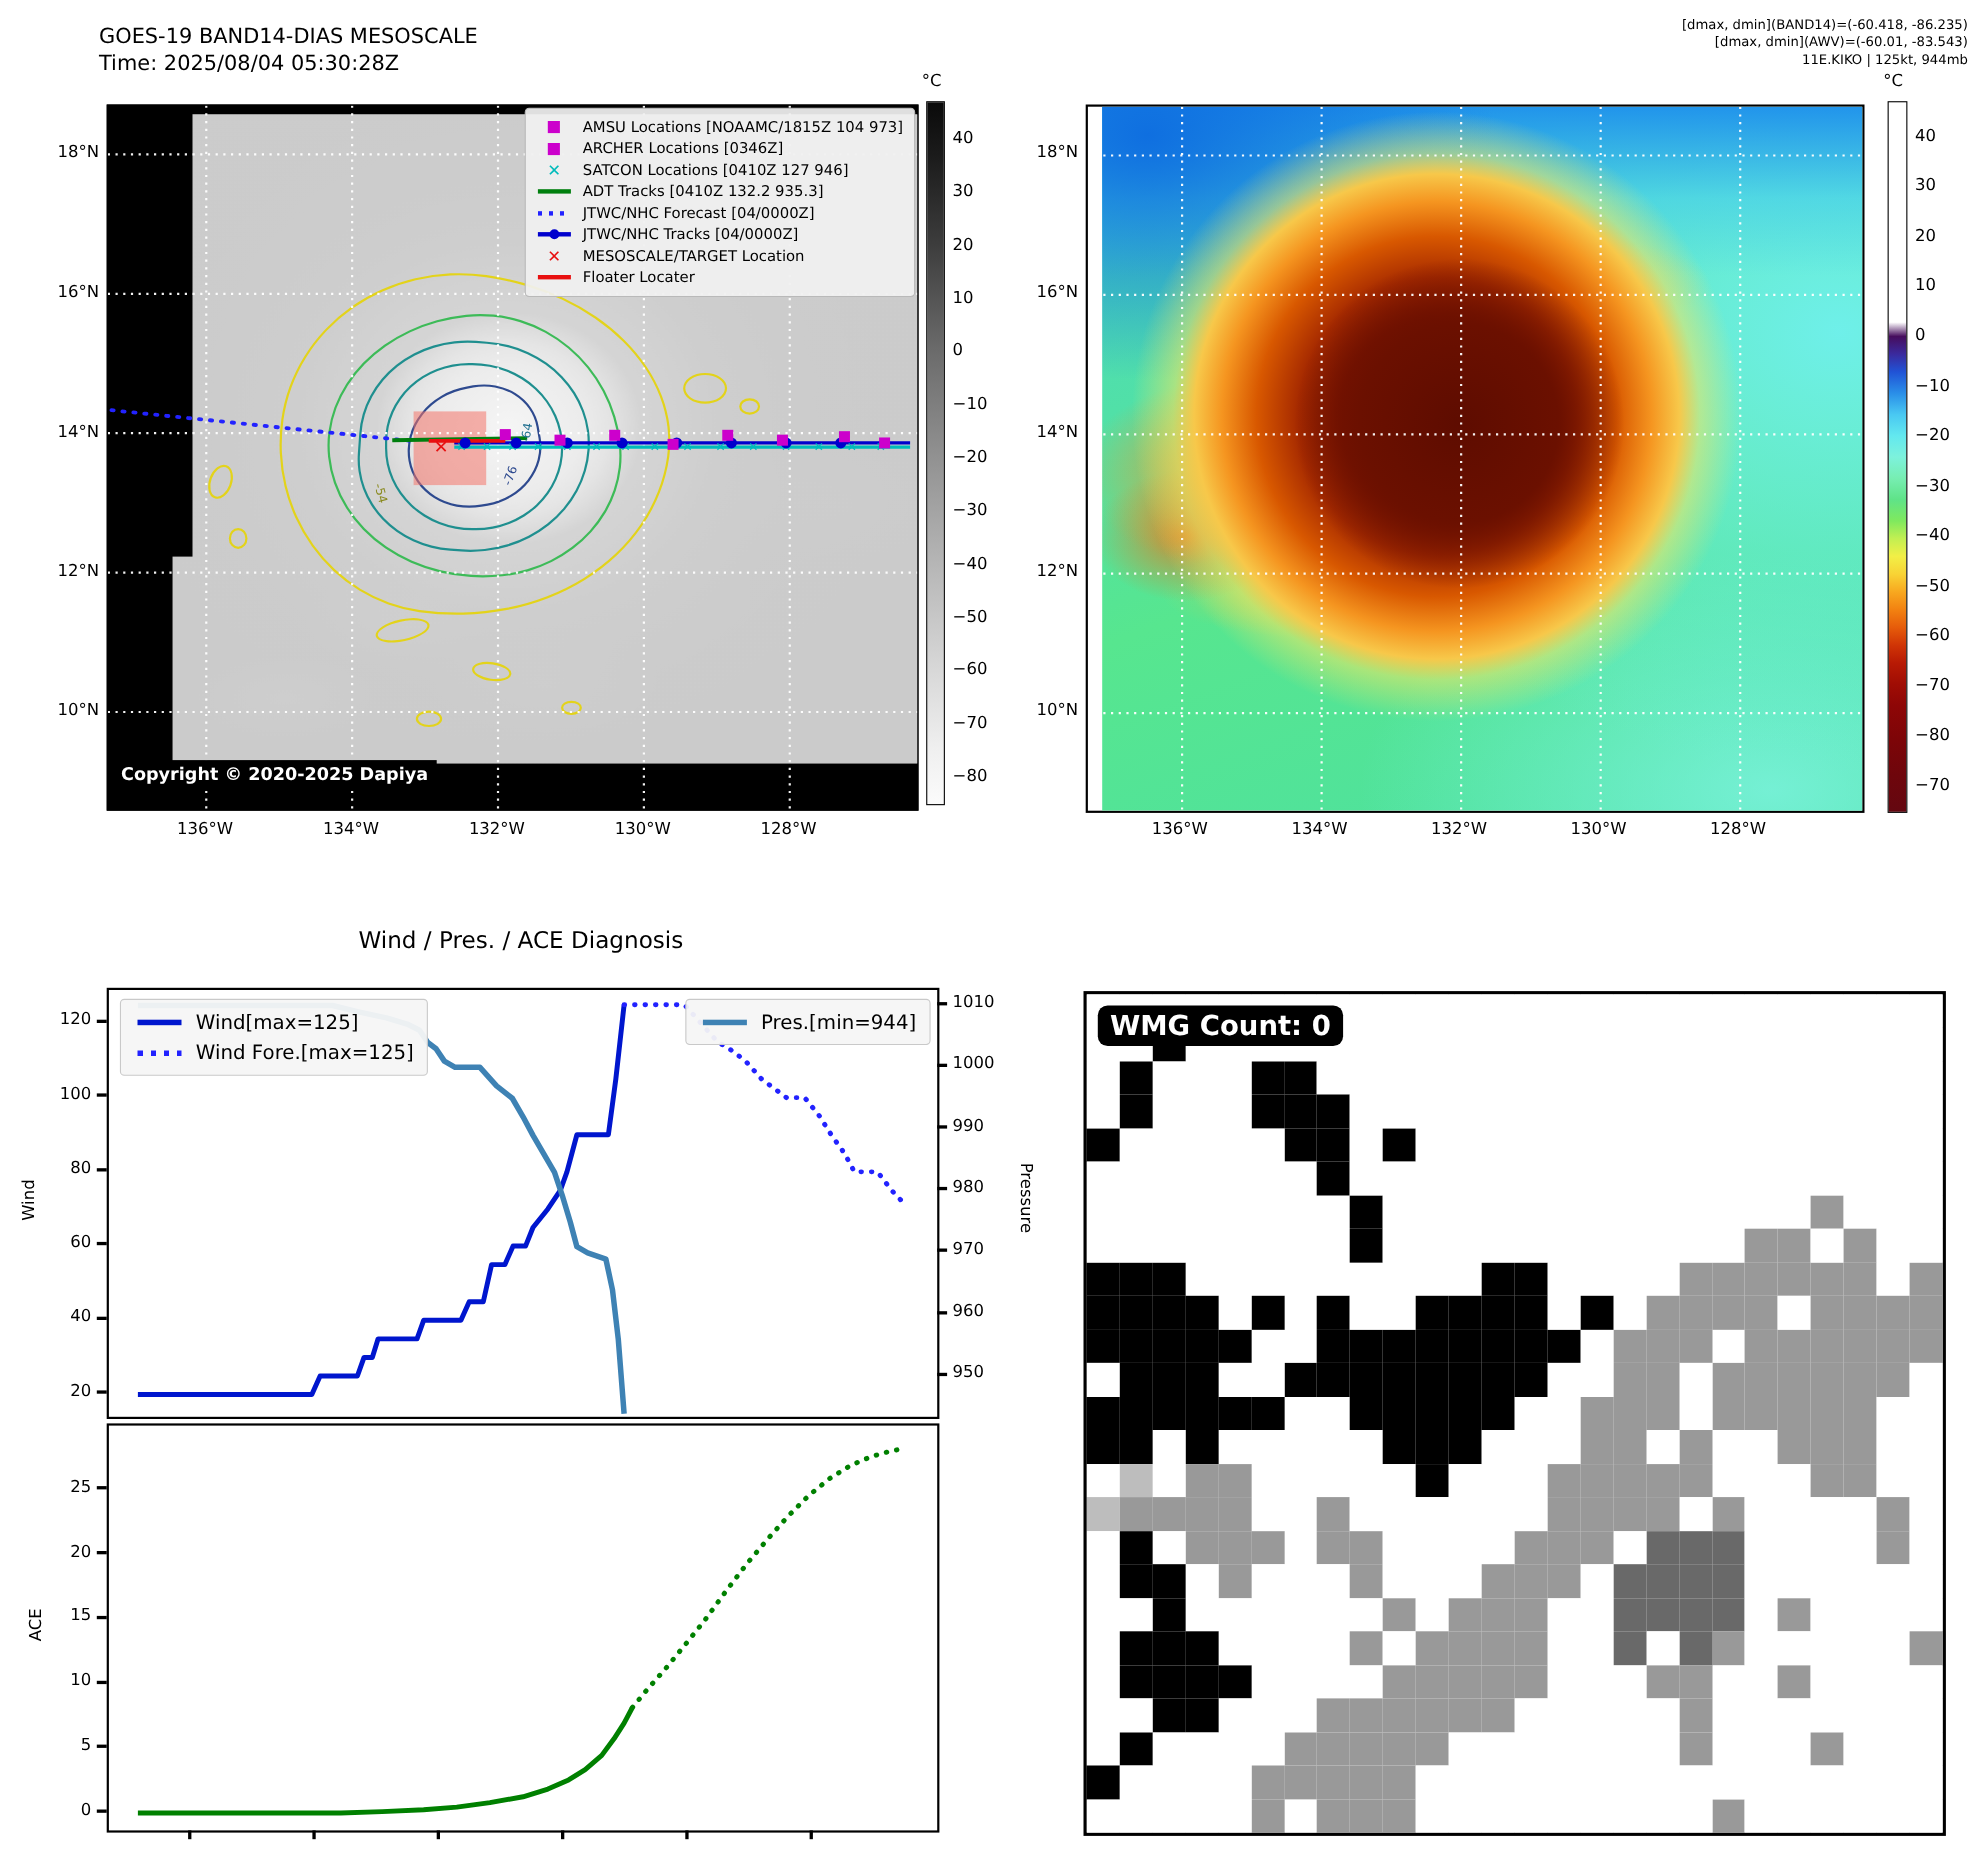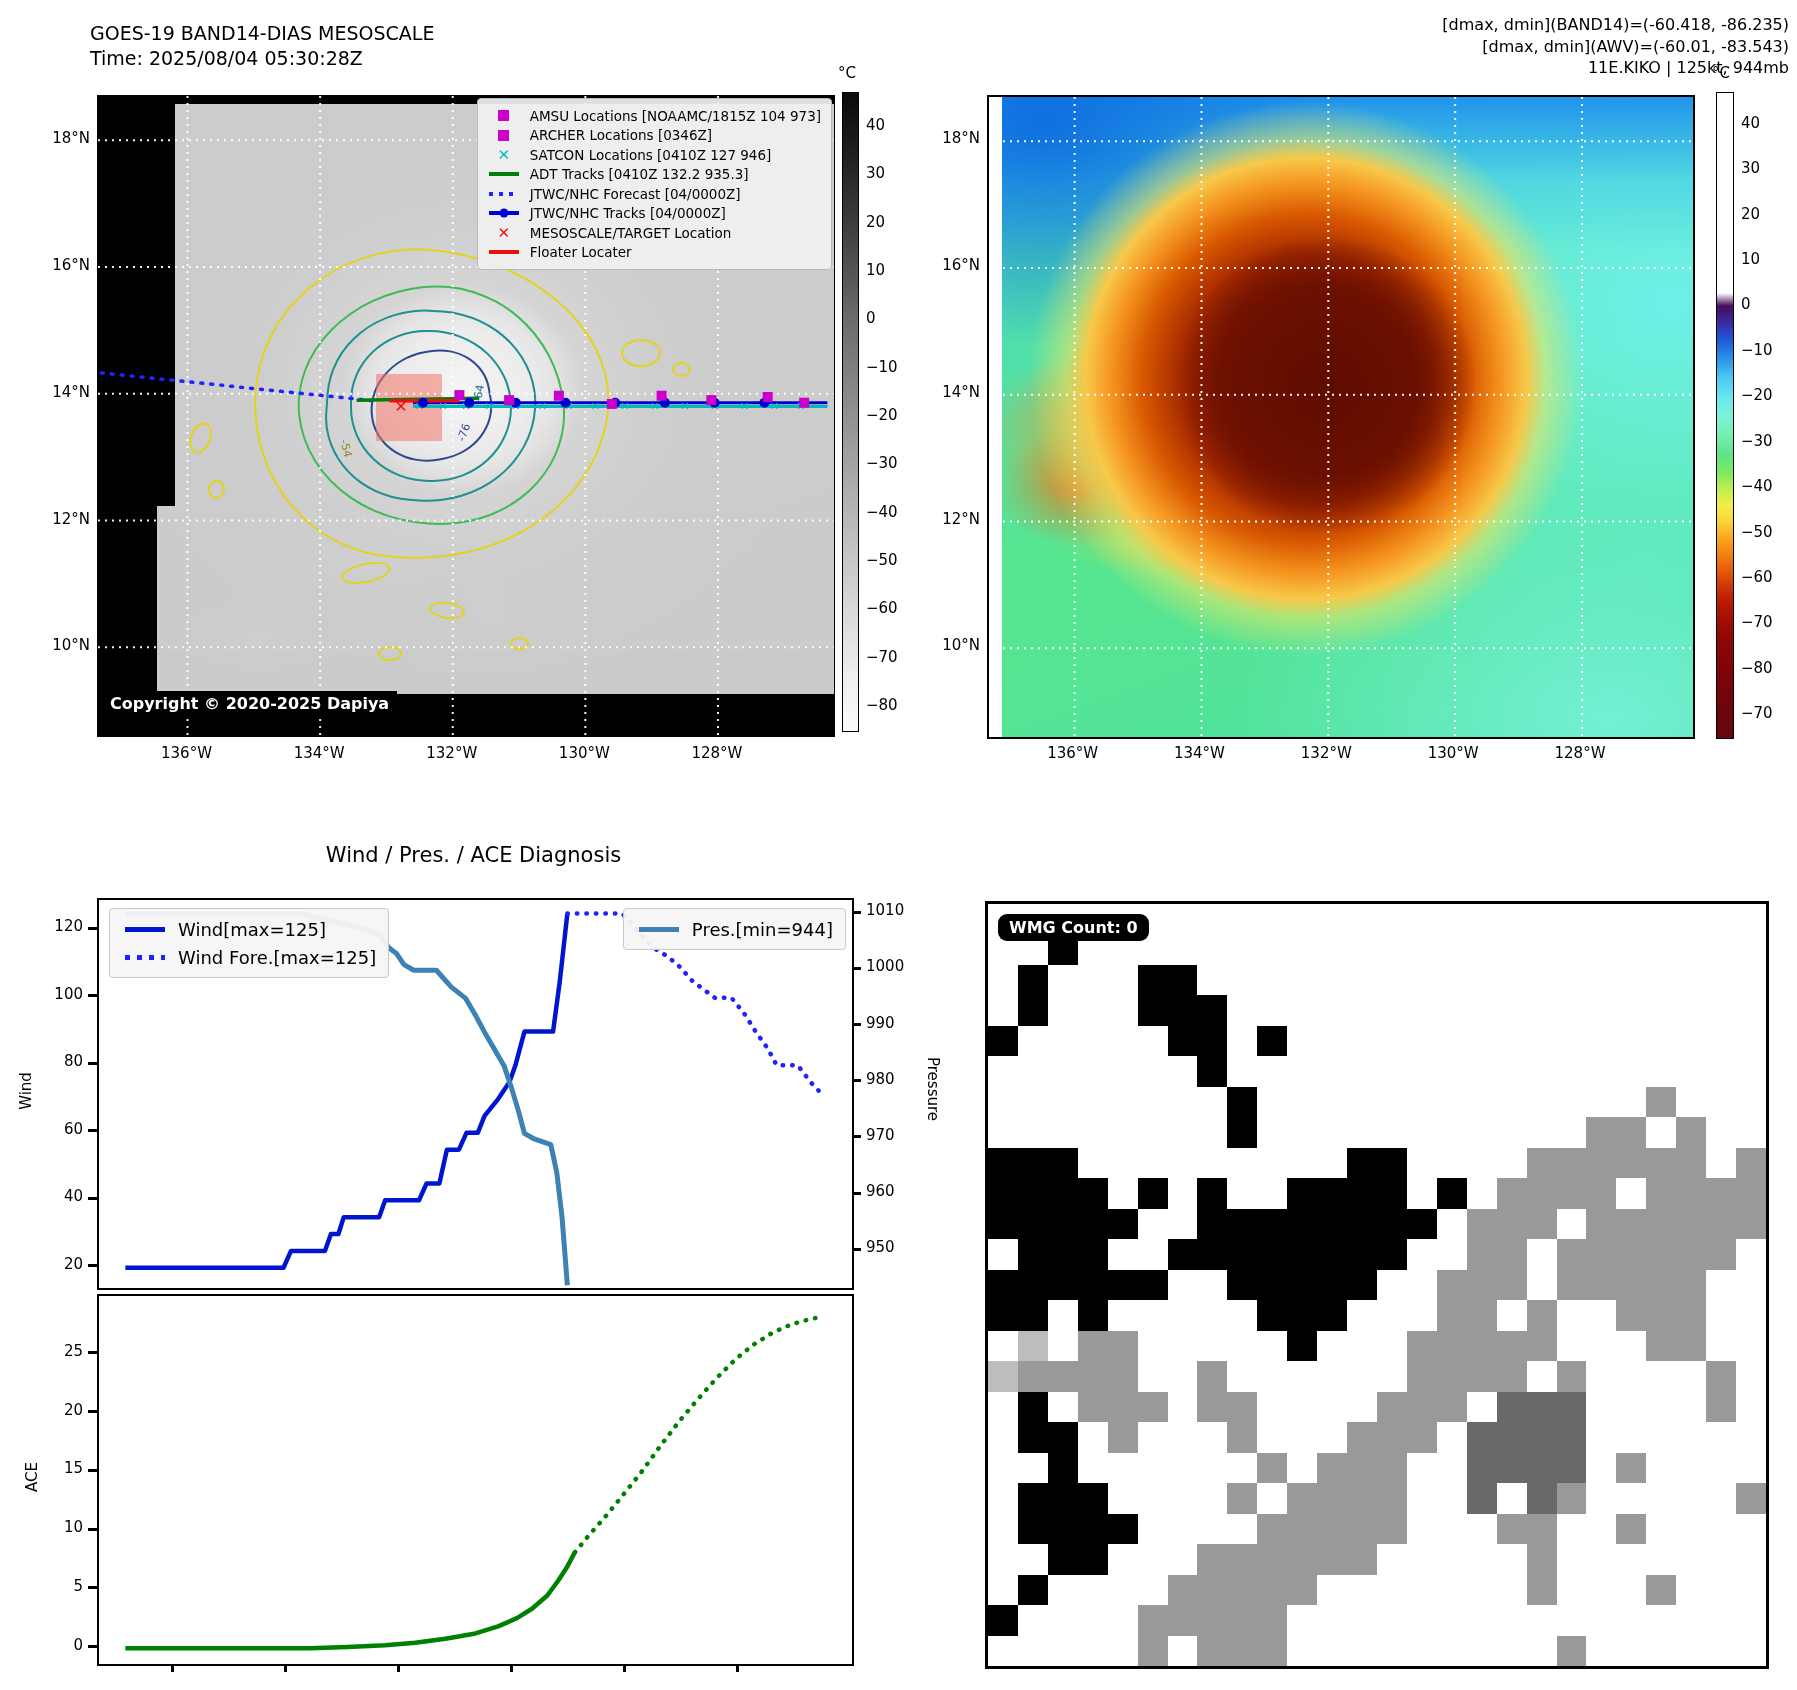--- a/index.html
+++ b/index.html
@@ -1,20 +1,20 @@
 <!DOCTYPE html>
 <html><head>
 <meta charset="utf-8">
 <style>
   html,body{margin:0;padding:0;background:#fff;}
   .figure{position:relative;width:1797px;height:1690px;background:#fff;
           font-family:"DejaVu Sans","Liberation Sans",sans-serif;color:#000;overflow:hidden;}
   .abs{position:absolute;}
   .t-title{font-size:19px;}
-  .t-right{font-size:16px;text-align:right;line-height:1.35;}
+  .t-right{font-size:12px;text-align:right;line-height:1.35;}
   
   .panelA{left:97px;top:95px;width:736px;height:640px;background:#000;border:1.5px solid #000;overflow:hidden;}
   .cloudfield{left:8%;top:1.2%;right:0;bottom:6.5%;
     background:
       radial-gradient(ellipse 120px 105px at 45.2% 48.4%, #f5f5f5, #ececec 55%, rgba(230,230,230,.95) 75%, rgba(216,216,216,.85) 100%),
       radial-gradient(ellipse 190px 168px at 45% 48%, rgba(228,228,228,.95), rgba(206,206,206,.8) 60%, rgba(186,186,186,.45) 100%),
       radial-gradient(ellipse 265px 235px at 45% 49%, rgba(192,192,192,.8), rgba(160,160,160,.5) 65%, rgba(130,130,130,.25) 100%),
       radial-gradient(ellipse 345px 305px at 46% 50%, rgba(150,150,150,.55), rgba(112,112,112,.3) 70%, rgba(82,82,82,.12) 100%),
       radial-gradient(ellipse 120px 60px at 30% 78%, rgba(160,160,160,.45), rgba(160,160,160,0) 70%),
       radial-gradient(ellipse 150px 70px at 50% 88%, rgba(170,170,170,.4), rgba(170,170,170,0) 70%),
@@ -59,21 +59,21 @@
   .chartbox{background:#fff;border:2px solid #000;}
   .rotlabel{transform:rotate(-90deg);transform-origin:center;font-size:15px;}
   .leg-chart{background:rgba(245,245,245,.95);border:1px solid #c9c9c9;border-radius:4px;padding:6px 12px;font-size:18px;}
   .leg-chart .legrow{height:28px;}
   .leg-chart .legswatch{width:46px;flex:0 0 46px;margin-right:10px;}
   .charttitle{font-size:21px;}
   .axtick{background:#000;}
   
   .panelW{left:985px;top:901px;width:778px;height:762px;background:#fff;border:3px solid #000;}
   .wmggrid{position:absolute;inset:0;display:grid;}
-  .wmgbox{left:10px;top:10px;background:#000;color:#fff;font-weight:bold;font-size:16px;
+  .wmgbox{left:10px;top:10px;background:#000;color:#fff;font-weight:bold;font-size:25px;
           padding:4px 11px;border-radius:9px;}
 </style>
 </head>
 <body>
 
 <div class="figure">
 
   <div class="abs t-title" style="left:90px;top:22px;">GOES-19 BAND14-DIAS MESOSCALE</div>
   <div class="abs t-title" style="left:90px;top:47px;">Time: 2025/08/04 05:30:28Z</div>
   <div class="abs t-right" style="right:8px;top:14px;">

